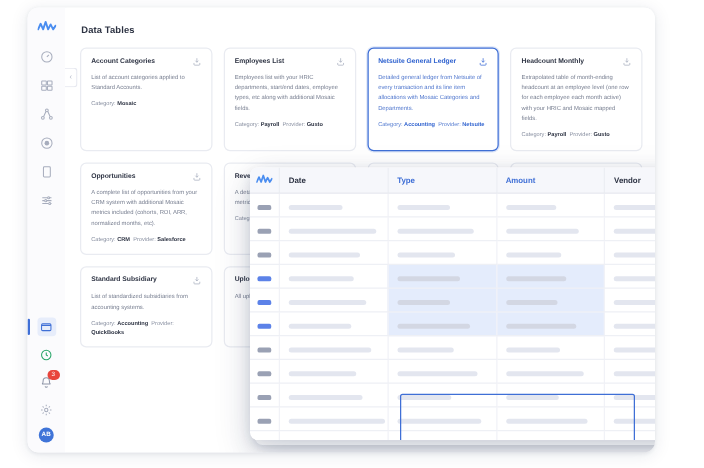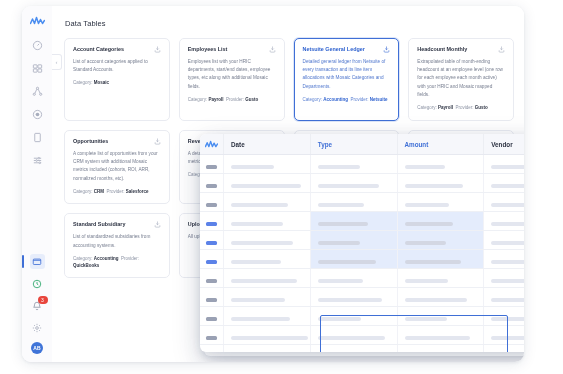--- a/index.html
+++ b/index.html
@@ -53,21 +53,21 @@
     position:absolute;left:30px;top:48px;width:9px;height:14px;
     background:#ffffff;border:1px solid #e7e9f0;border-left:none;
     border-radius:0 3px 3px 0;display:flex;align-items:center;justify-content:center;
     color:#b5bbc9;font-size:6px;z-index:6;
   }
 
   
   .main{position:absolute;left:30px;top:0;right:0;bottom:0;background:#ffffff;}
   .page-title{
     position:absolute;left:13px;top:13px;
-    font-size:7.5px;font-weight:normal;color:#2c3242;letter-spacing:.1px;
+    font-size:7.5px;font-weight:bold;color:#2c3242;letter-spacing:.1px;
   }
 
   .grid{
     position:absolute;left:12px;top:32px;right:10px;
     display:grid;grid-template-columns:repeat(4,1fr);
     gap:9px 9px;
   }
   .card{
     background:#ffffff;border:1px solid #e9ebf1;border-radius:5px;
     padding:7px 8px 8px 8px;min-height:57px;position:relative;

